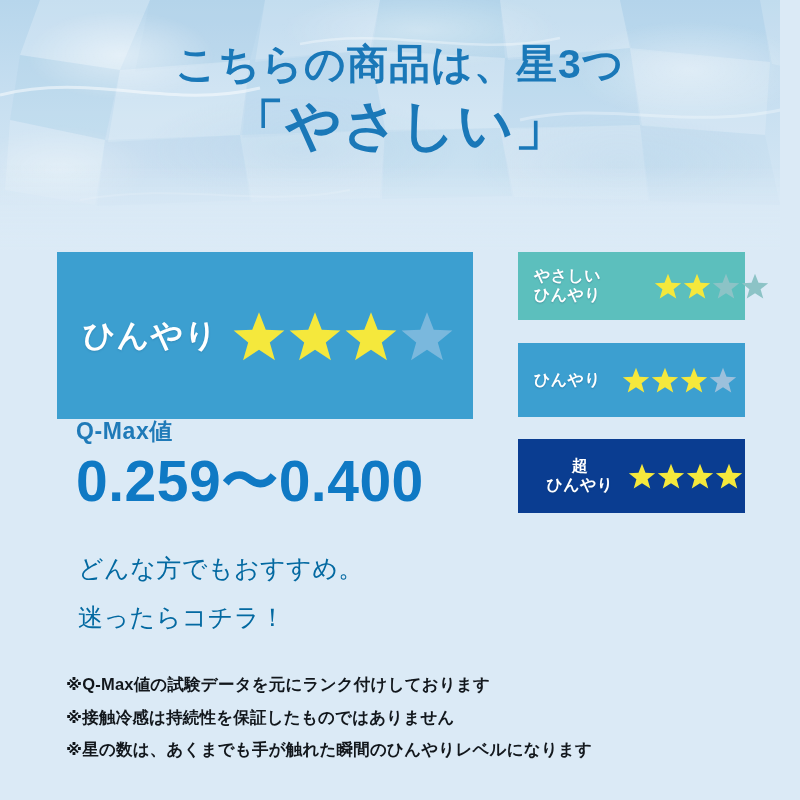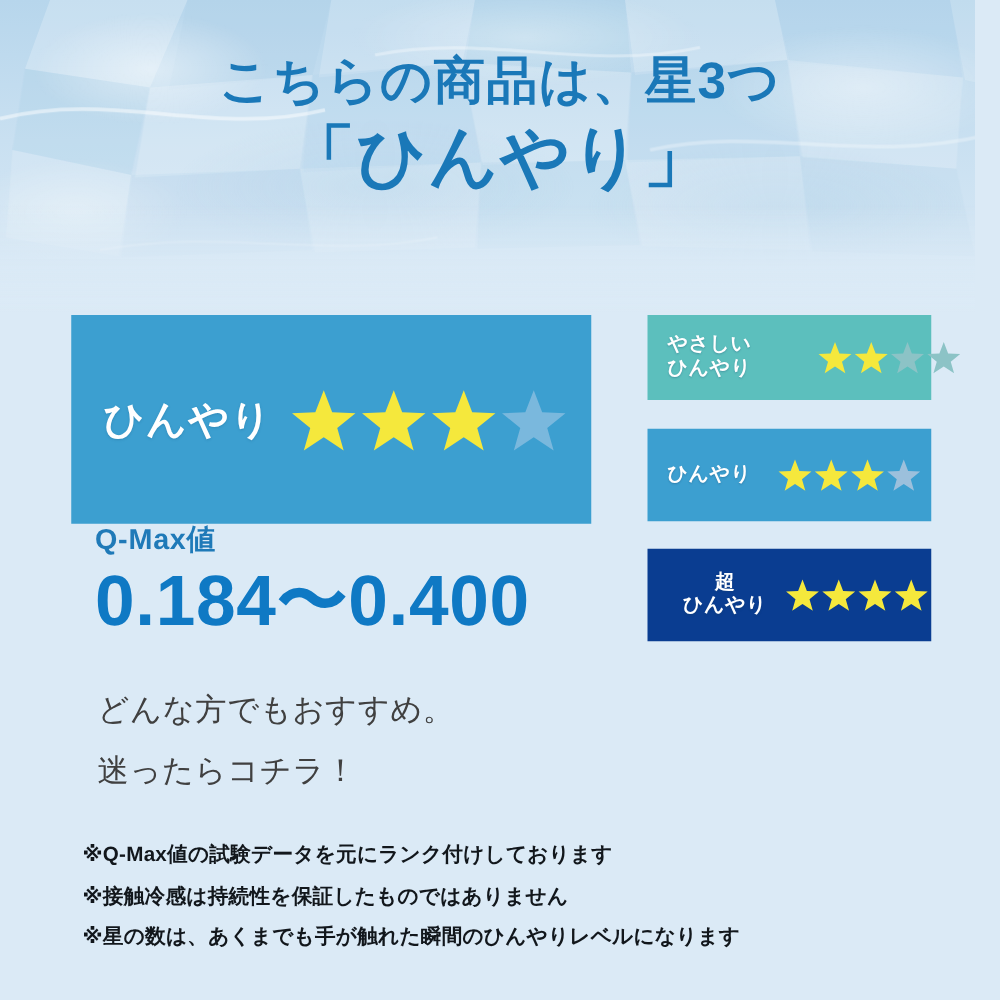--- a/index.html
+++ b/index.html
@@ -135,21 +135,21 @@
     margin-top: 10px;
     white-space: nowrap;
   }
 
   
   .recommend {
     position: absolute;
     left: 78px;
     top: 556px;
     width: 500px;
-    color: #404040;
+    color: #0369a1;
   }
   .recommend .rline {
     display: block;
     font-size: 25px;
     line-height: 1.0;
     letter-spacing: 0.5px;
   }
   .recommend .rline + .rline {
     margin-top: 24px;
   }
@@ -283,21 +283,21 @@
         <path d="M300,44 C390,26 470,58 560,38" stroke-width="2.5" opacity="0.7"></path>
         <path d="M520,120 C610,100 690,132 790,108" stroke-width="3" opacity="0.6"></path>
         <path d="M80,200 C180,182 260,208 350,190" stroke-width="2" opacity="0.45"></path>
       </g>
     </svg>
     <div class="ice-fade"></div>
   </div>
 
   <div class="headline">
     <span class="line1">こちらの商品は、星3つ</span>
-    <span class="line2">「ひんやり」</span>
+    <span class="line2">「やさしい」</span>
   </div>
 
   <div class="main-panel" style="background: rgb(60, 159, 208);">
     <div class="main-panel-label">ひんやり</div>
     <div class="main-panel-stars">
         <svg viewBox="0 0 100 100" class="star" width="54" height="54">
           <polygon points="50,6 62.5,38.5 97,40 70,62 79.5,95 50,75.5 20.5,95 30,62 3,40 37.5,38.5" fill="#f5e83c"></polygon>
         </svg>
         <svg viewBox="0 0 100 100" class="star" width="54" height="54">
           <polygon points="50,6 62.5,38.5 97,40 70,62 79.5,95 50,75.5 20.5,95 30,62 3,40 37.5,38.5" fill="#f5e83c"></polygon>
@@ -306,21 +306,21 @@
           <polygon points="50,6 62.5,38.5 97,40 70,62 79.5,95 50,75.5 20.5,95 30,62 3,40 37.5,38.5" fill="#f5e83c"></polygon>
         </svg>
         <svg viewBox="0 0 100 100" class="star" width="54" height="54">
           <polygon points="50,6 62.5,38.5 97,40 70,62 79.5,95 50,75.5 20.5,95 30,62 3,40 37.5,38.5" fill="#7ab8dd"></polygon>
         </svg>
       </div>
   </div>
 
   <div class="qmax-block">
     <div class="qmax-label">Q-Max値</div>
-    <div class="qmax-value">0.184〜0.400</div>
+    <div class="qmax-value">0.259〜0.400</div>
   </div>
 
   <div class="recommend">
       <span class="rline">どんな方でもおすすめ。</span>
       <span class="rline">迷ったらコチラ！</span>
     </div>
 
   <div class="legend-col">
       <div class="legend-panel lp-0" style="background: rgb(92, 191, 189); gap: 32px;">
         <div class="legend-label">

